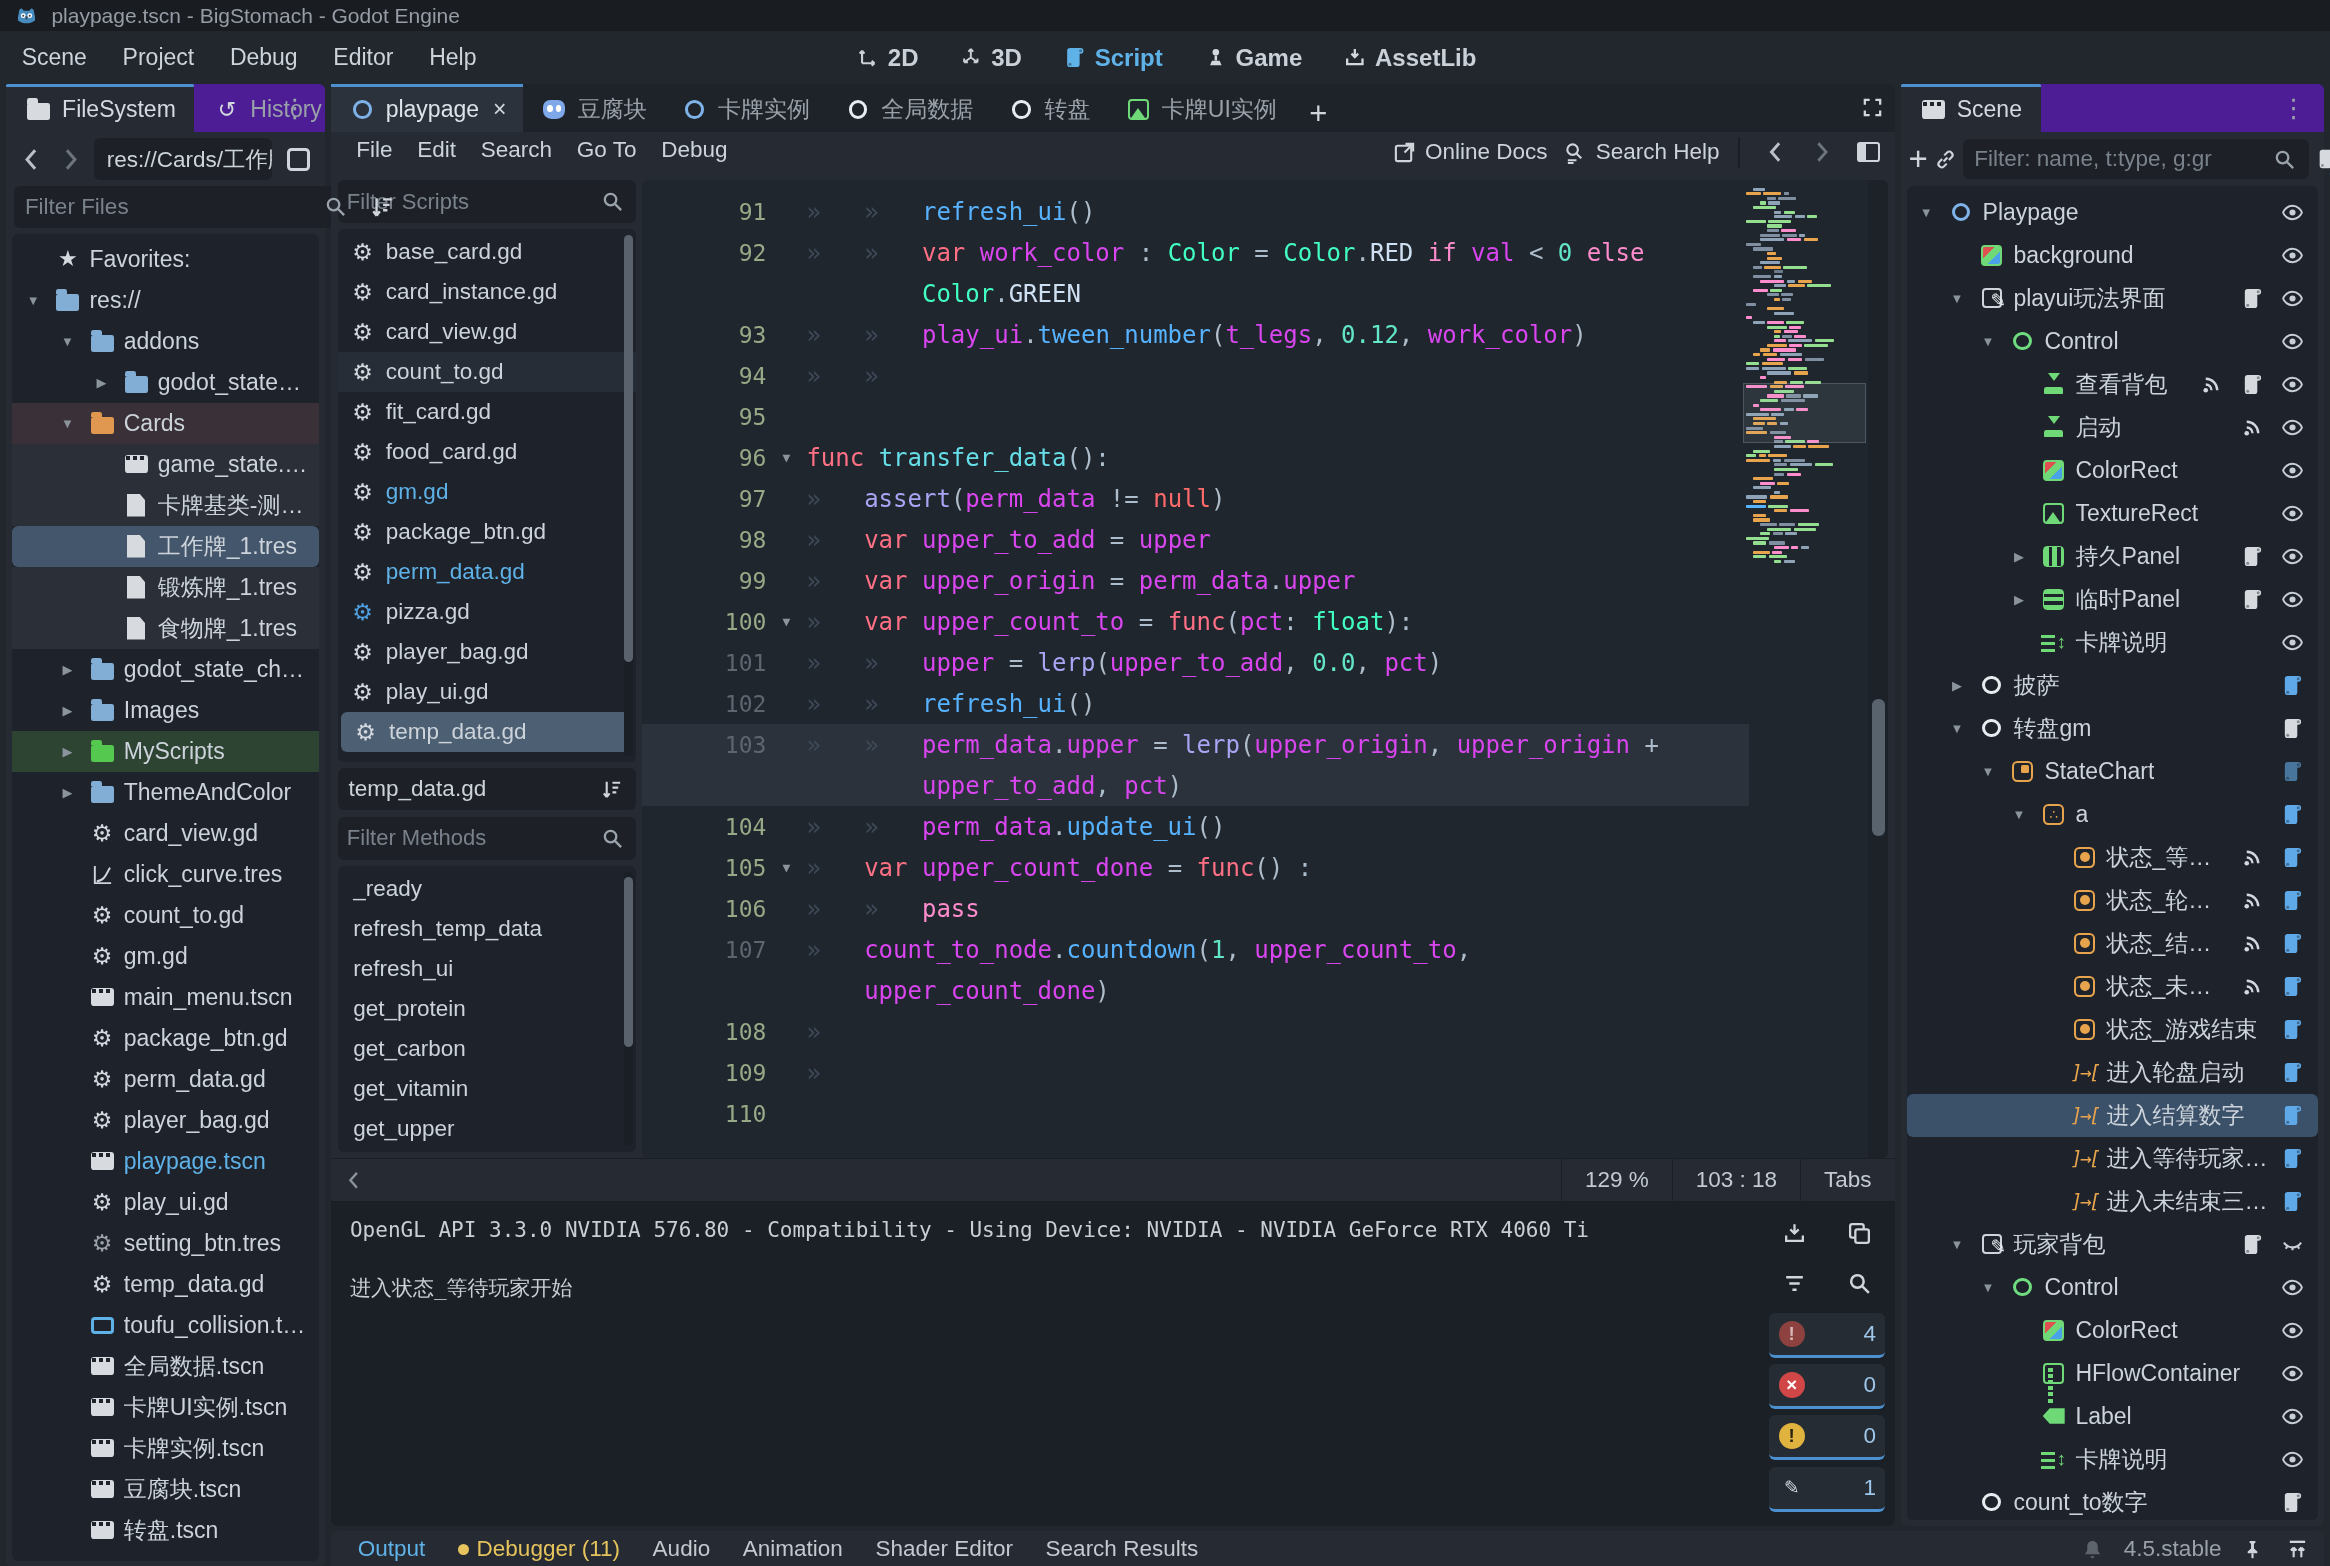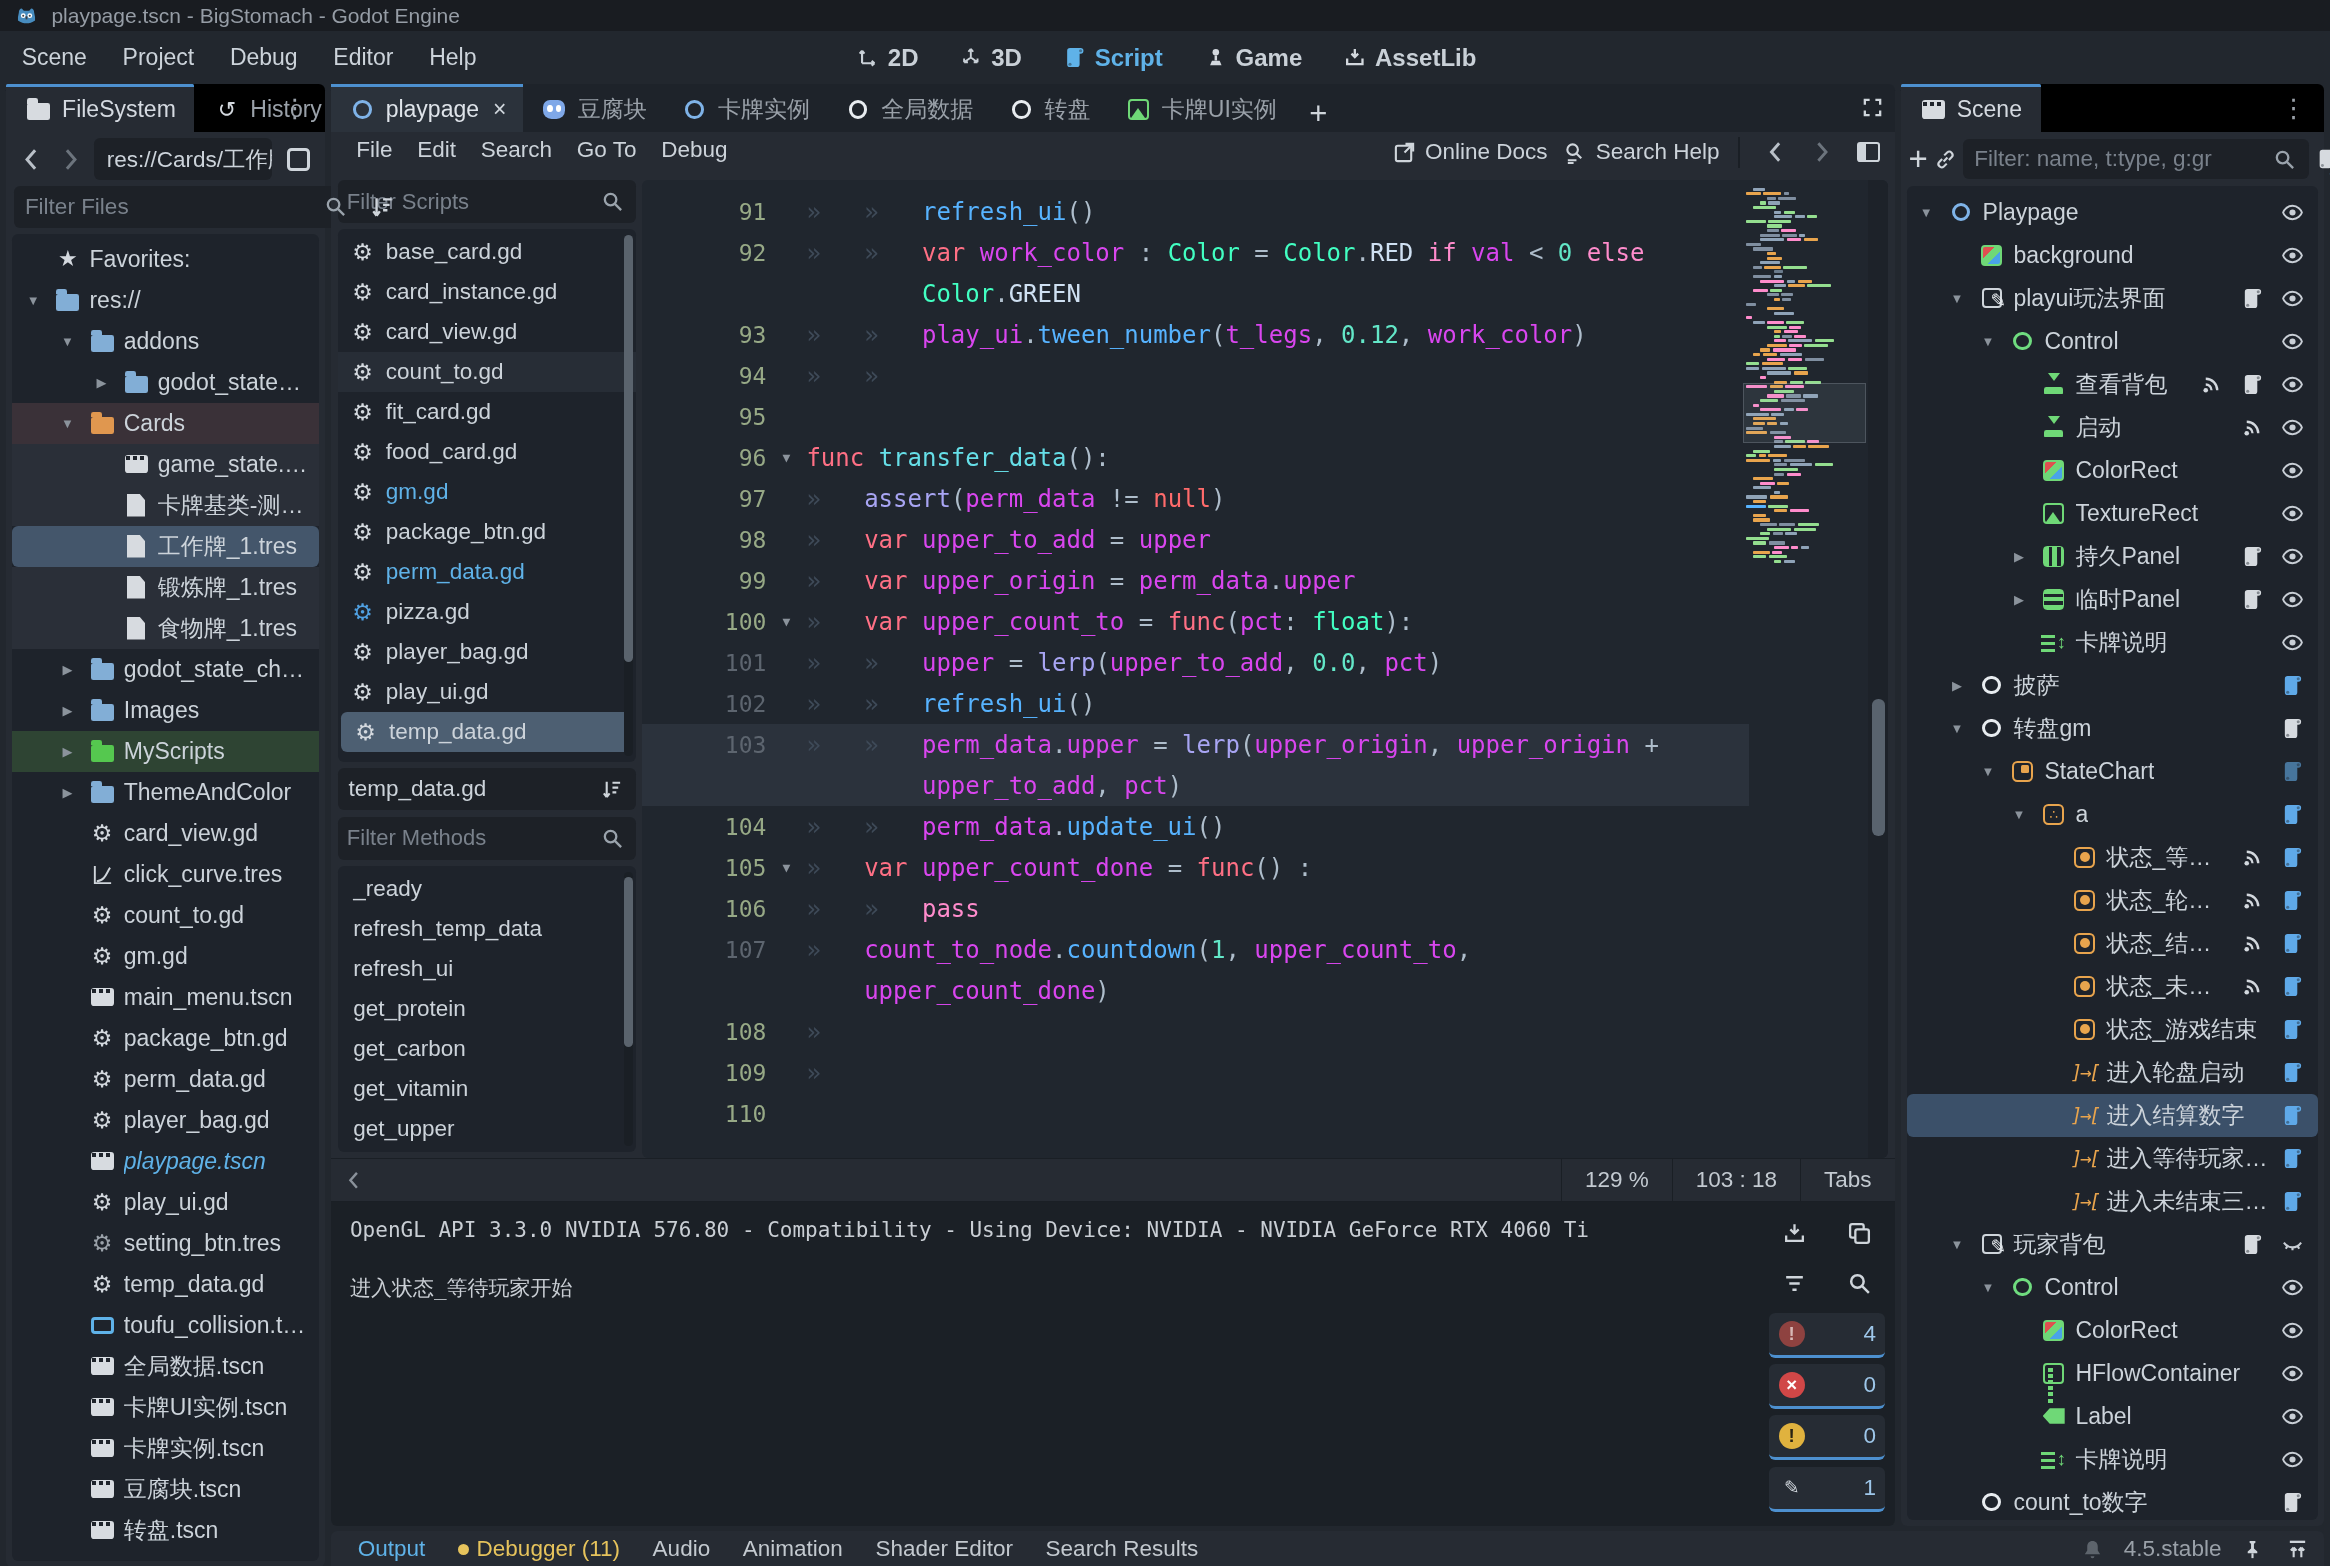--- a/index.html
+++ b/index.html
@@ -20,21 +20,21 @@
   
   .main { flex:1; display:flex; gap:6.2px; padding:0 6.2px 0 6.2px; min-height:0; }
   .dock { background:#262b33; border-radius:6.2px; display:flex; flex-direction:column; min-height:0; }
   .dock.fs { width:319px; flex:none; }
   .dock.scene { width:423px; flex:none; }
   .rightcol { flex:1; display:flex; flex-direction:column; min-width:0; }
   .contentrow { flex:1; display:flex; gap:6.2px; min-height:0; }
   .centercol { flex:1; display:flex; flex-direction:column; background:#262b33; border-radius:6.2px; min-width:0; }
 
   
-  .tabrow { height:48px; background:#000000; display:flex; align-items:flex-start; flex:none; border-radius:6.2px 6.2px 0 0; position:relative; }
+  .tabrow { height:48px; background:#4c1d95; display:flex; align-items:flex-start; flex:none; border-radius:6.2px 6.2px 0 0; position:relative; }
   .ptab { height:48px; display:flex; align-items:center; gap:9.3px; padding:0 18.6px; font-size:23px; color:#9aa1a9; border-top:3.9px solid transparent; }
   .ptab.active { background:#262b33; color:#d5dae1; border-top:3.9px solid #4d90cf; border-radius:1.5px 1.5px 0 0; }
   .dots { color:#9aa1a9; font-size:26px; padding:0 11px; letter-spacing:1.5px; }
   .corner-dots { position:absolute; right:4.6px; top:9.3px; }
 
   
   .navrow { height:54px; display:flex; align-items:center; gap:6.2px; padding:6.2px 7.7px; flex:none; }
   .navbtn { width:34px; height:40px; display:flex; align-items:center; justify-content:center; border-radius:4.6px; }
   .pathbox { flex:1; height:42px; background:#1d2127; border-radius:6.2px; display:flex; align-items:center; padding:0 12.4px; color:#ccd3da; font-size:22.5px; overflow:hidden; white-space:nowrap; }
   .sqbtn { width:39px; height:40px; border:0; display:flex; align-items:center; justify-content:center; }
@@ -46,21 +46,21 @@
     font-family:"Liberation Sans","DejaVu Sans",sans-serif; }
   .inputbox input::placeholder { color:#79818b; }
 
   .treewrap { flex:1; background:#1e232b; margin:0 6.2px 6.2px 6.2px; border-radius:6.2px; overflow:hidden; padding:4.6px 0; }
   .trow { height:41px; display:flex; align-items:center; color:#ccd3da; font-size:23px; gap:7.7px; padding-right:6.2px; white-space:nowrap; }
   .trow .lab { overflow:hidden; text-overflow:ellipsis; }
   .trow.bg-dir { background:#2a2f38; }
   .trow.bg-cards { background:#3a3138; }
   .trow.bg-green { background:#2e4433; }
   .trow.bg-sel { background:#44566b; border-radius:6.2px; }
-  .trow.tc-blue .lab { color:#5fb2e8;font-style:italic; }
+  .trow.tc-blue .lab { color:#5fb2e8; }
   .arrowc { width:26px; flex:none; display:flex; justify-content:center; color:#8b939c; font-size:13px; }
 
   
   .srow { height:43px; display:flex; align-items:center; color:#ccd3da; font-size:23px; gap:7.7px; padding-right:11px; white-space:nowrap; }
   .srow.bg-sel { background:#3b5069; border-radius:6.2px; }
   .srow .lab { overflow:hidden; text-overflow:ellipsis; }
   .srow .btns { margin-left:auto; display:flex; gap:12.4px; align-items:center; }
 
   
   .edtabs { height:48px; background:#1e232a; display:flex; align-items:flex-end; border-radius:6.2px 6.2px 0 0; flex:none; position:relative; }

